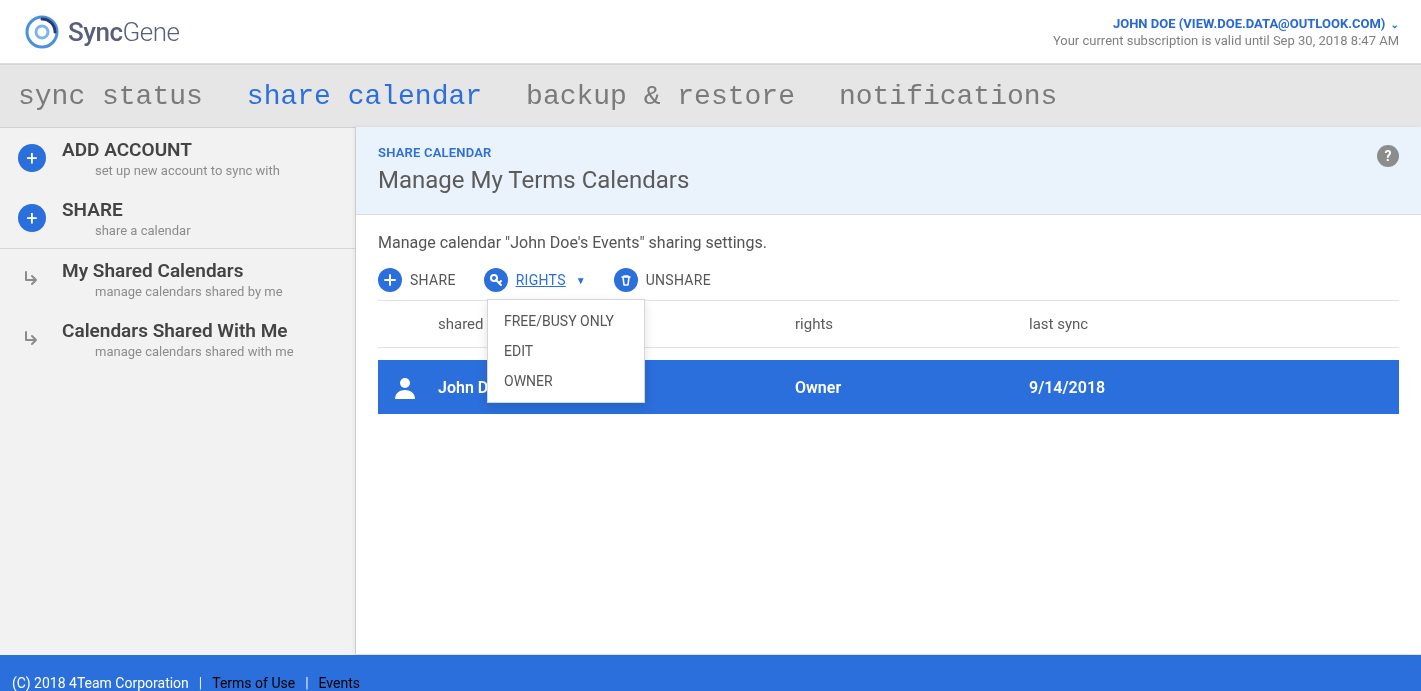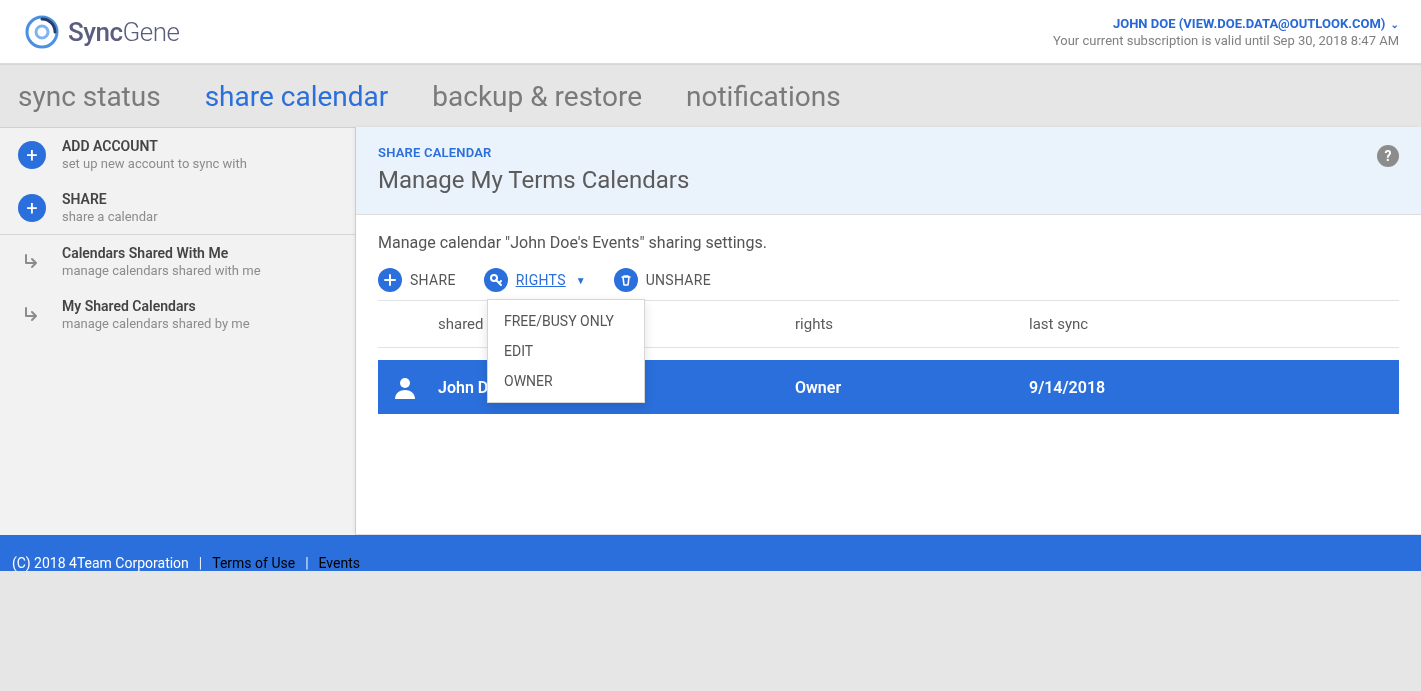--- a/index.html
+++ b/index.html
@@ -1,44 +1,44 @@
 <!DOCTYPE html>
 <html><head>
 <meta charset="utf-8">
 <style>
   * { box-sizing: border-box; margin: 0; padding: 0; }
   body { font-family: 'Roboto', Arial, sans-serif; font-size: 14px; color: #333; background: #e6e6e6; }
-  .page { width: 1421px; height: 571px; display: flex; flex-direction: column; overflow:hidden; }
+  .page { width: 1421px; height: 691px; display: flex; flex-direction: column; overflow:hidden; }
 
   
   .header { height: 64px; background: #fff; border-bottom: 1px solid #dbdbdb; display: flex; align-items: center; justify-content: space-between; padding: 0 22px; }
   .logo-wrap { display: flex; align-items: center; gap: 6px; }
   .logo-icon svg { display:block; }
   .logo-text { font-size: 26px; font-weight: 500; color: #5a5d7e; letter-spacing: -0.5px; }
   .logo-text .thin { font-weight: 300; }
   .header-right { text-align: right; }
   .user-link { color: #2568d6; font-weight: 700; font-size: 13px; cursor:pointer; }
   .user-link .chev { font-size: 10px; margin-left: 2px; color:#2568d6; }
   .sub-text { color: #808080; font-size: 13px; margin-top: 2px; }
 
   
-  .tabs { height: 64px; background: #e6e6e6; display: flex; align-items: center; gap: 44px; padding: 0 18px; border-bottom: 1px solid #d0d0d0; border-top:1px solid #d6d6d6; }
+  .tabs { height: 64px; background: #e6e6e6; display: flex; align-items: center; gap: 44px; padding: 0 18px; border-bottom: 1px solid #d0d0d0; border-top:1px solid #d6d6d6;font-family:Liberation Mono, monospace; }
   .tab { font-size: 28px; font-weight: 400; color: #7a7a7a; cursor:pointer; }
   .tab.active { color: #2a6fdb; }
 
   
   .main { flex: 1; display: flex; min-height:0; }
 
   
   .sidebar { width: 356px; background: #f2f2f2; border-right: 1px solid #d6d6d6; }
   .side-group { border-bottom: 1px solid #d6d6d6; }
   .side-item { display: flex; align-items: center; gap: 16px; padding: 10px 18px; cursor:pointer; }
   .side-item .lines { display:flex; flex-direction:column; }
-  .side-title { font-size: 14px; font-weight: 600; color: #444; }
-  .side-sub { font-size: 13px; color: #8c8c8c; margin-top: 2px; }
+  .side-title { font-size: 19px; font-weight: 600; color: #444; }
+  .side-sub { font-size: 13px; color: #8c8c8c; margin-top: 2px; margin-left: 33px; }
   .circle-btn { width: 28px; height: 28px; border-radius: 50%; background: #2a6fdb; display:flex; align-items:center; justify-content:center; flex-shrink:0; }
   .circle-btn .pluscross { color:#fff; font-size:20px; line-height:1; font-weight:400; }
   .arrow-sub-icon { width:28px; display:flex; justify-content:center; }
   .arrow-sub-icon svg { display:block; }
 
   
   .content { flex: 1; display:flex; flex-direction:column; background:#fff; margin-left:0; box-shadow: -2px 0 4px rgba(0,0,0,0.06); position:relative; top:-1px; }
   .content-head { background: #eaf2fc; border-bottom:1px solid #dcdcdc; padding: 18px 22px 20px 22px; display:flex; justify-content:space-between; align-items:flex-start; }
   .crumb { color:#2a6fdb; font-size:13px; font-weight:600; letter-spacing:0.2px; }
   .page-title { font-size: 24px; color:#5b5b5b; margin-top: 6px; font-weight:400; }
@@ -131,33 +131,33 @@
         </div>
       </div>
       <div class="side-group" style="border-bottom:none;">
         <div class="side-item">
           <div class="arrow-sub-icon">
             <svg width="18" height="18" viewBox="0 0 18 18">
                 <path d="M3 2 L3 10 L12 10 M9 6 L13 10 L9 14" fill="none" stroke="#8c8c8c" stroke-width="2" stroke-linecap="round" stroke-linejoin="round"></path>
               </svg>
           </div>
           <div class="lines">
-            <div class="side-title">Calendars Shared With Me</div>
-            <div class="side-sub">manage calendars shared with me</div>
+            <div class="side-title">My Shared Calendars</div>
+            <div class="side-sub">manage calendars shared by me</div>
           </div>
         </div>
         <div class="side-item">
           <div class="arrow-sub-icon">
             <svg width="18" height="18" viewBox="0 0 18 18">
                 <path d="M3 2 L3 10 L12 10 M9 6 L13 10 L9 14" fill="none" stroke="#8c8c8c" stroke-width="2" stroke-linecap="round" stroke-linejoin="round"></path>
               </svg>
           </div>
           <div class="lines">
-            <div class="side-title">My Shared Calendars</div>
-            <div class="side-sub">manage calendars shared by me</div>
+            <div class="side-title">Calendars Shared With Me</div>
+            <div class="side-sub">manage calendars shared with me</div>
           </div>
         </div>
       </div>
     </div>
 
     <div class="content">
       <div class="content-head">
         <div>
           <div class="crumb">SHARE CALENDAR</div>
           <div class="page-title">Manage My Terms Calendars</div>

